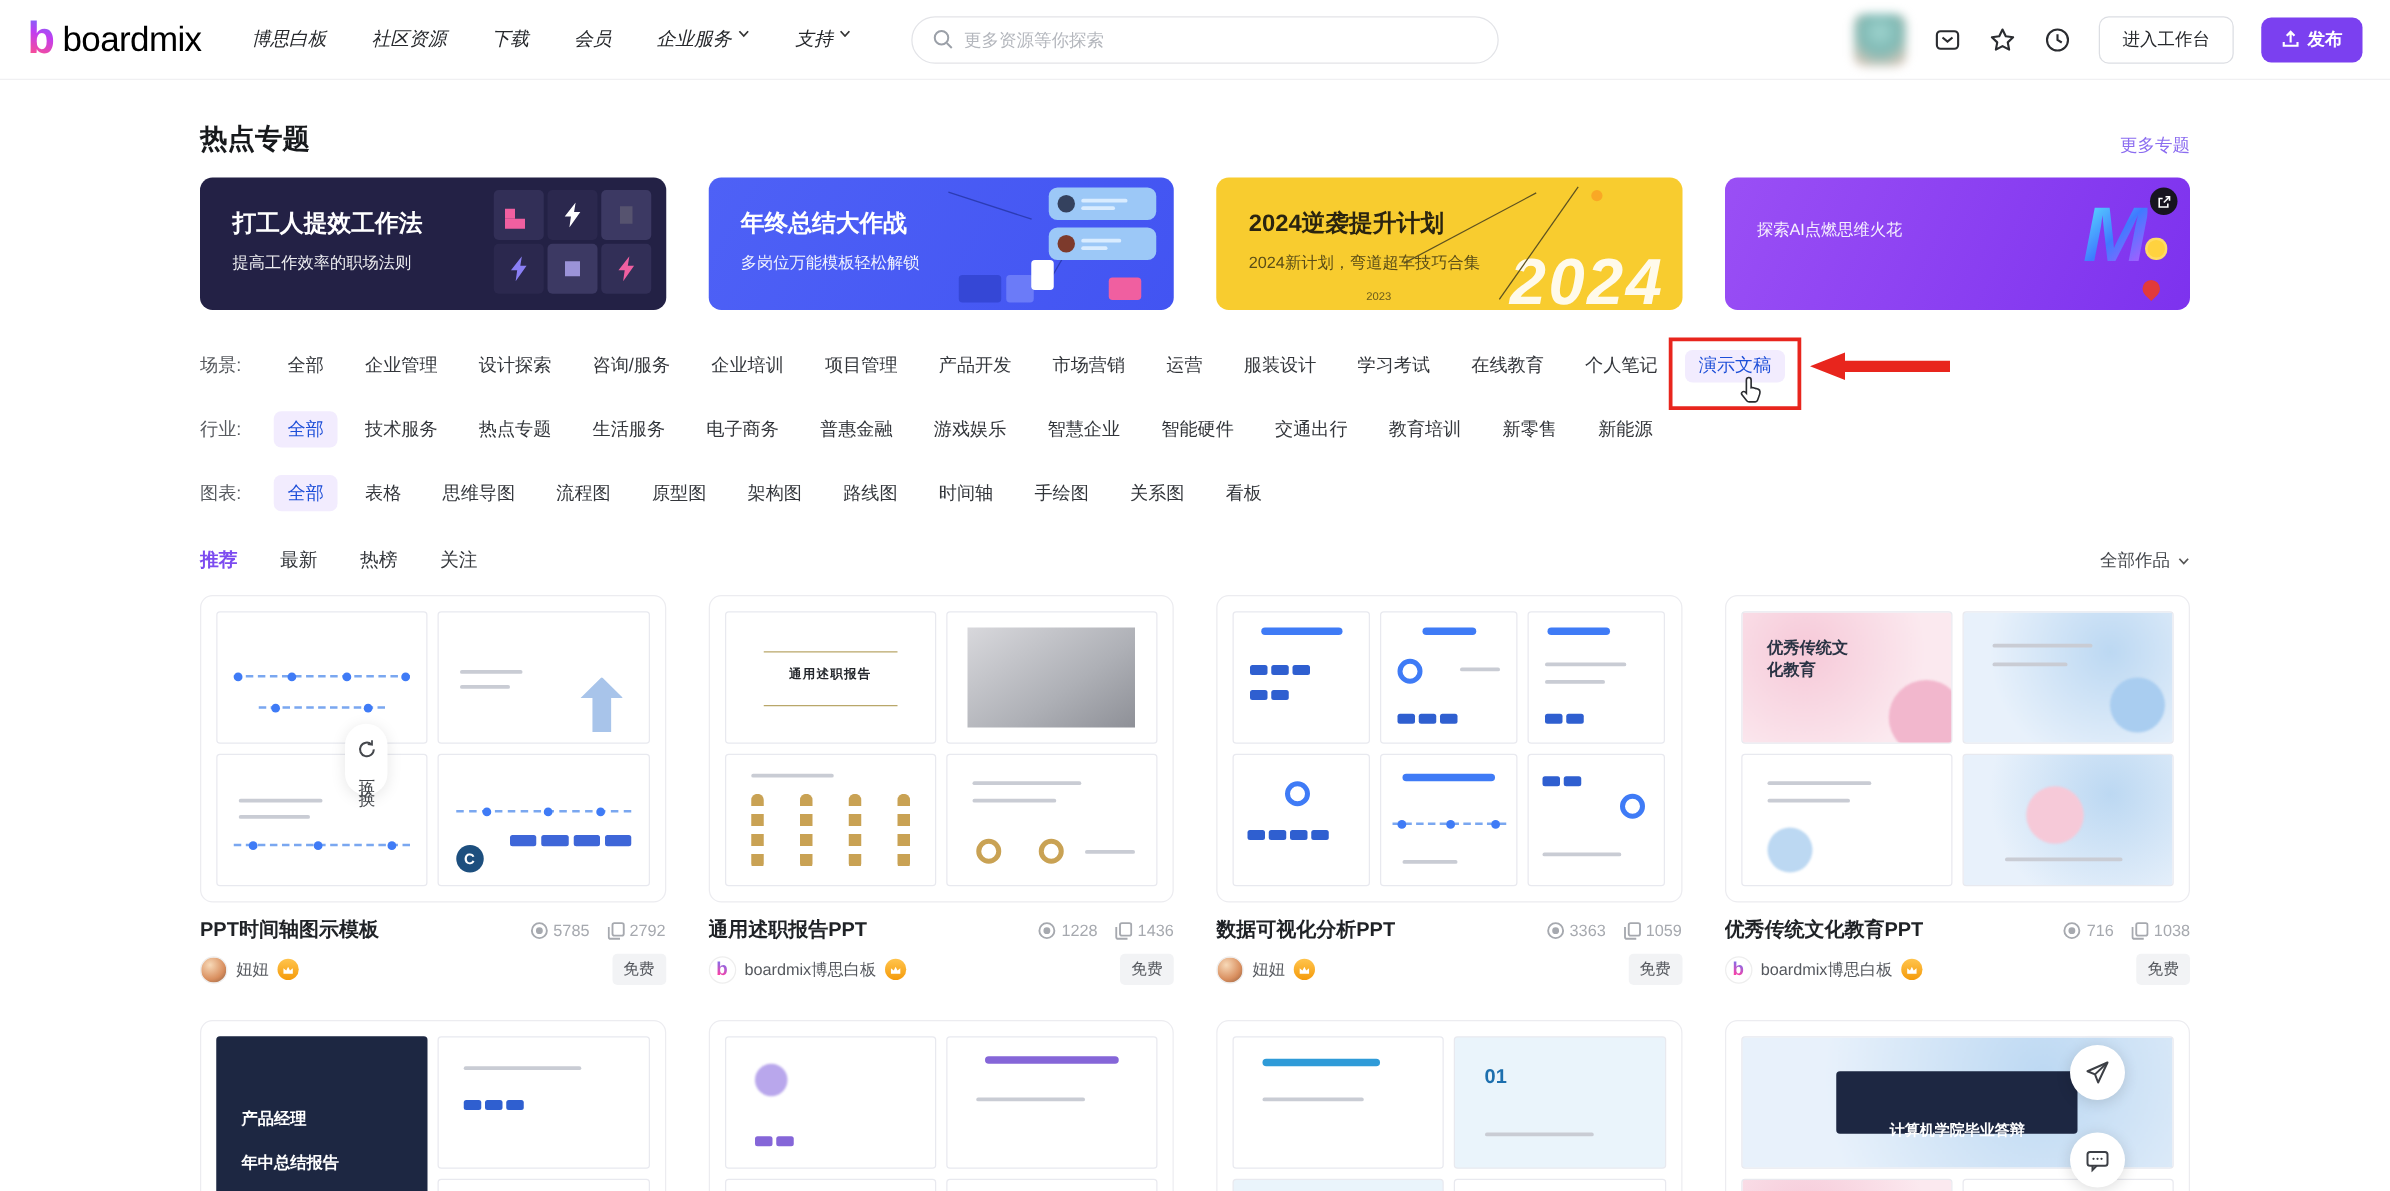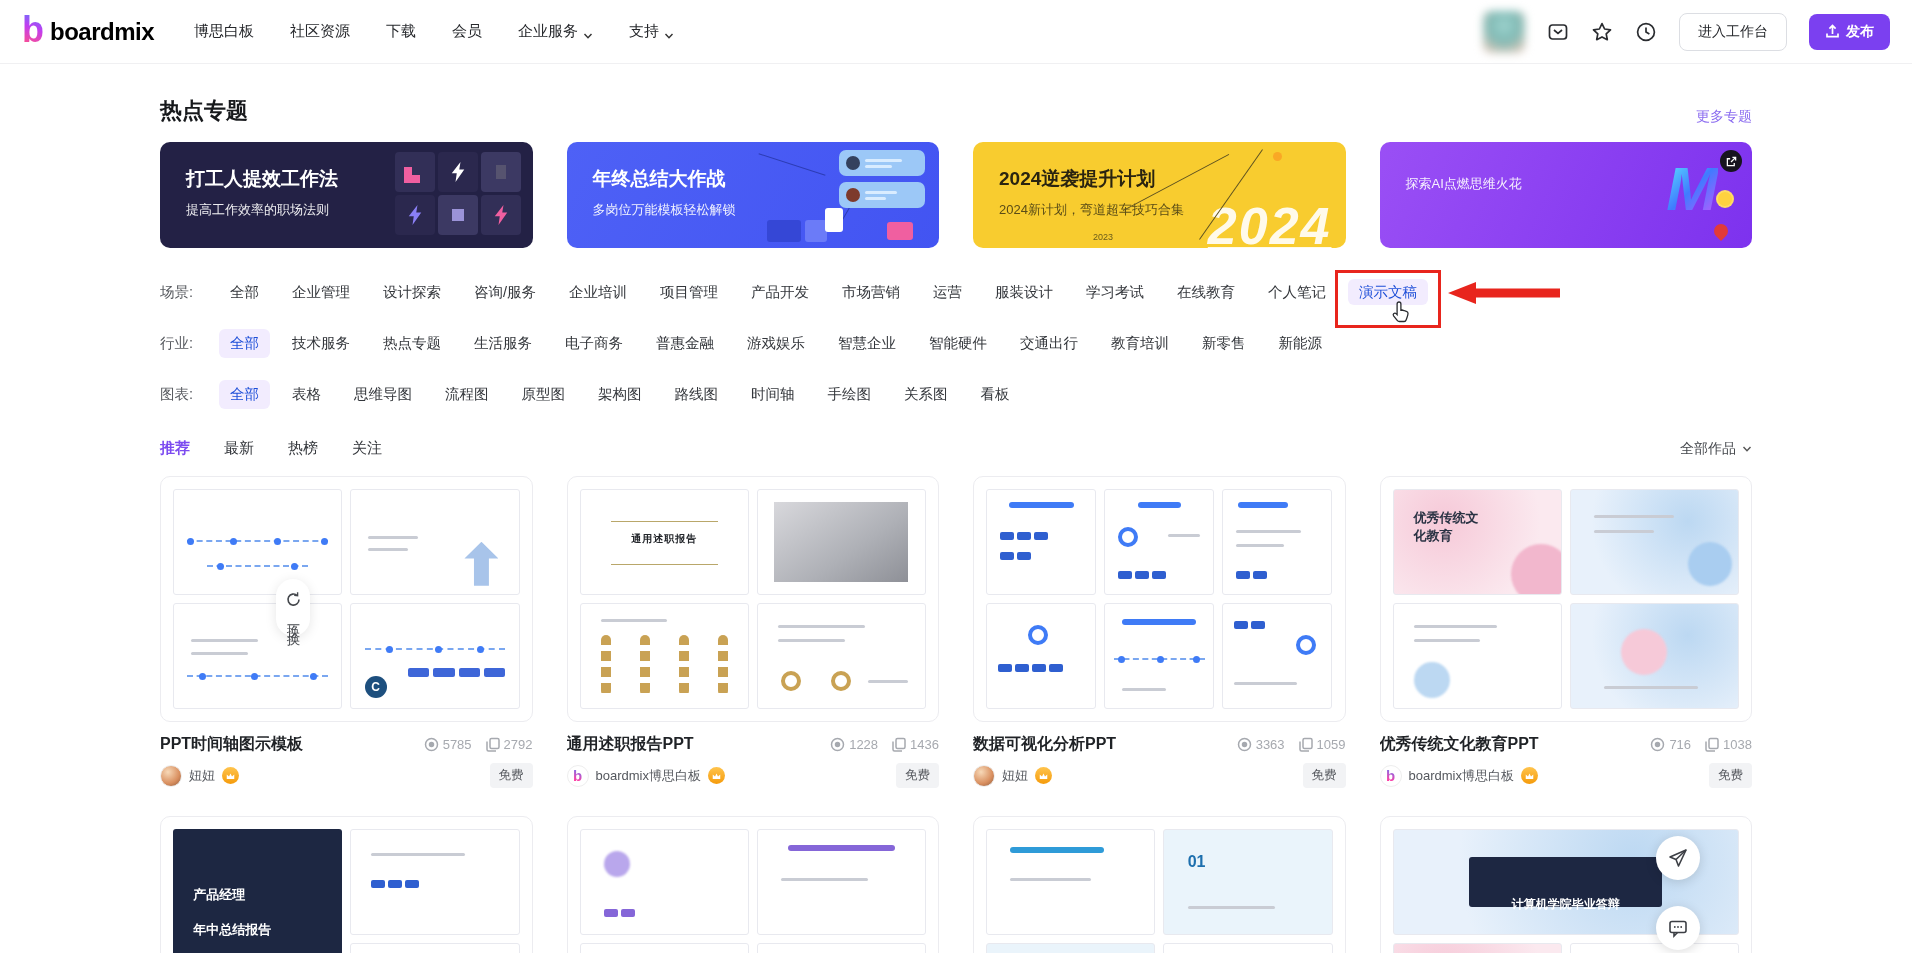--- a/index.html
+++ b/index.html
@@ -5,23 +5,23 @@
   * { margin:0; padding:0; box-sizing:border-box; }
   html,body { width:1912px; height:953px; overflow:hidden; background:#fff;
     font-family:"Liberation Sans","DejaVu Sans",sans-serif; color:#1f2329; }
 
   
   .header { height:64px; display:flex; align-items:center; padding:0 22px; border-bottom:1px solid #f0f0f2; background:#fff; }
   .logo { display:flex; align-items:center; gap:6px; margin-right:40px; cursor:pointer; }
   .logo-glyph { font-size:36px; font-weight:bold; line-height:36px;
     background:linear-gradient(200deg,#5a7bff 5%,#c13df0 45%,#ff4f8b 90%);
     -webkit-background-clip:text; background-clip:text; color:transparent; transform:translateY(-2px); }
-  .logo-word { font-size:24px; font-weight:700; letter-spacing:-0.5px; color:#000; }
+  .logo-word { font-size:28px; font-weight:400; letter-spacing:-0.5px; color:#000; }
   .nav { display:flex; align-items:center; gap:36px; font-size:15px; color:#26282c; }
-  .nav-item { display:flex; align-items:flex-end; gap:5px; cursor:pointer; white-space:nowrap; }
+  .nav-item { display:flex; align-items:flex-start; gap:5px; cursor:pointer; white-space:nowrap;font-style:italic; }
   .chev { width:10px; height:10px; }
   .search { margin-left:48px; width:470px; height:38px; border:1px solid #e3e4e8; border-radius:19px;
     display:flex; align-items:center; padding:0 16px; gap:8px; }
   .search input { border:none; outline:none; flex:1; font-size:14px; color:#333; background:transparent; }
   .search input::placeholder { color:#b4b7bd; }
   .hdr-right { margin-left:auto; display:flex; align-items:center; gap:22px; }
   .avatar-blur { width:42px; height:42px; border-radius:8px; overflow:hidden;
     background:radial-gradient(circle at 50% 35%, #9fd4cf 0%, #7fb9b4 45%, #d8c8ba 85%);
     filter:blur(4px); }
   .hicon { width:22px; height:22px; color:#2a2c30; cursor:pointer; }
@@ -54,21 +54,21 @@
   .b1-line { position:absolute; border-top:1.5px solid #2c3cb4; width:70px; }
   .b1-block { position:absolute; border-radius:3px; }
   
   .tiles { position:absolute; right:12px; top:10px; display:grid; grid-template-columns:repeat(3,40px); grid-auto-rows:40px; gap:3px; }
   .tile { border-radius:4px; display:flex; align-items:center; justify-content:center; }
   .t-dark { background:#322f57; } .t-mid { background:#3c3963; } .t-dim { background:#2b284e; }
   .stairs { position:relative; width:22px; height:22px; }
   .stairs i { position:absolute; width:8px; height:8px; background:#f05fa0; }
   .stairs i:nth-child(1){ left:0; bottom:0; } .stairs i:nth-child(2){ left:0; bottom:8px; } .stairs i:nth-child(3){ left:8px; bottom:0; }
   
-  .b3-big { position:absolute; right:14px; bottom:-8px; font-size:52px; font-weight:800; font-style:italic; color:#fff; opacity:.9; letter-spacing:2px;text-decoration:underline; }
+  .b3-big { position:absolute; right:14px; bottom:-8px; font-size:52px; font-weight:800; font-style:italic; color:#fff; opacity:.9; letter-spacing:2px; }
   .b3-year { position:absolute; left:120px; bottom:6px; font-size:9px; color:#6b5c1c; }
   .b3-line { position:absolute; border-top:1.2px solid #5d5120; }
   .b3-dot { position:absolute; width:9px; height:9px; border-radius:50%; background:#f9a825; }
   
   .b4-m { position:absolute; right:34px; top:16px; font-size:62px; font-weight:800; font-style:italic; line-height:62px;
     background:linear-gradient(135deg,#57d6ff 10%,#3f7bff 50%,#b05cff 90%);
     -webkit-background-clip:text; background-clip:text; color:transparent; }
   .b4-share { position:absolute; right:10px; top:8px; width:22px; height:22px; border-radius:50%; background:#17141f; display:flex; align-items:center; justify-content:center; color:#fff; }
   .b4-badge { position:absolute; right:18px; top:48px; width:18px; height:18px; border-radius:50%; background:#ffd23f; border:2px solid #fff3; }
   .b4-pin { position:absolute; right:24px; bottom:10px; width:14px; height:14px; border-radius:50% 50% 50% 0; background:#e23a3a; transform:rotate(-45deg); }
@@ -168,20 +168,27 @@
           <path d="M1.5 3 L5 6.8 L8.5 3"></path>
         </svg>
     </span>
     <span class="nav-item">
         <span>支持</span>
       <svg class="chev" viewBox="0 0 10 10" fill="none" stroke="#333" stroke-width="1.4">
           <path d="M1.5 3 L5 6.8 L8.5 3"></path>
         </svg>
     </span>
   </div>
+  <div class="search">
+    <svg width="17" height="17" viewBox="0 0 17 17" fill="none" stroke="#9ba0a8" stroke-width="1.6">
+        <circle cx="7.2" cy="7.2" r="5.4"></circle>
+        <path d="M11.4 11.4 L15.4 15.4"></path>
+      </svg>
+    <input type="text" placeholder="更多资源等你探索" style="">
+  </div>
   <div class="hdr-right">
     <div class="avatar-blur"></div>
     <svg class="hicon" viewBox="0 0 22 22" fill="none" stroke="currentColor" stroke-width="1.7">
         <rect x="2.5" y="4" width="17" height="14" rx="3"></rect>
         <path d="M7 9 L11 12.3 L15 9"></path>
       </svg>
     <svg class="hicon" viewBox="0 0 22 22" fill="none" stroke="currentColor" stroke-width="1.7" stroke-linejoin="round">
         <path d="M11 2.6 L13.6 8 L19.5 8.8 L15.2 12.9 L16.3 18.7 L11 15.9 L5.7 18.7 L6.8 12.9 L2.5 8.8 L8.4 8 Z"></path>
       </svg>
     <svg class="hicon" viewBox="0 0 22 22" fill="none" stroke="currentColor" stroke-width="1.7">

